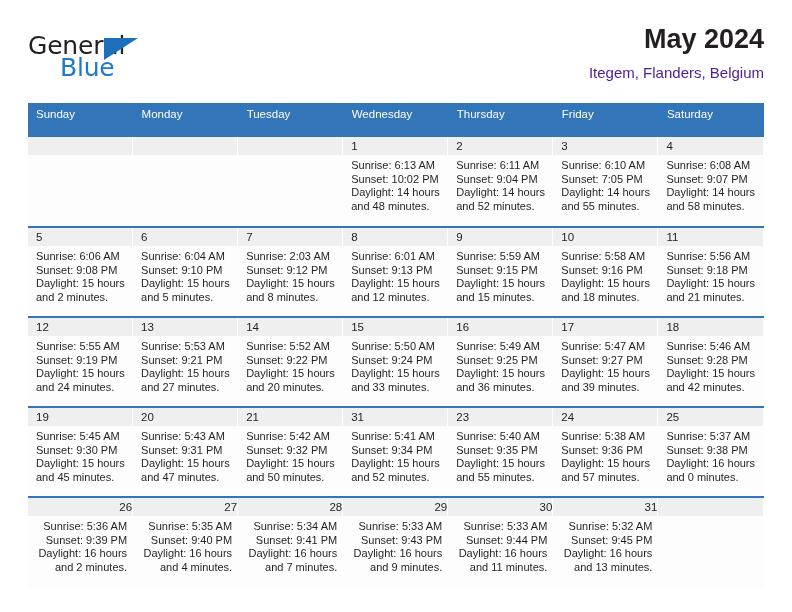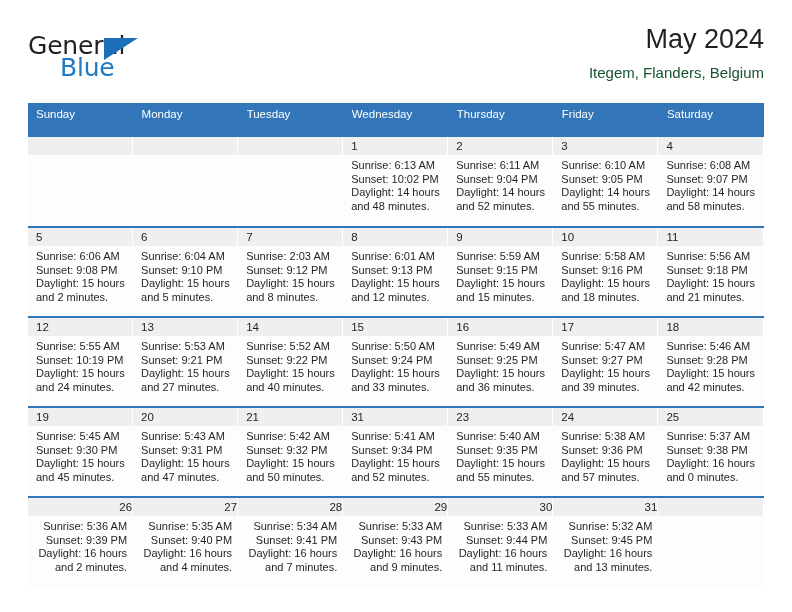--- a/index.html
+++ b/index.html
@@ -67,28 +67,28 @@
   }
 
   .title-wrap {
     position: absolute;
     right: 0;
     top: 0;
     text-align: right;
   }
   .cal-title {
     font-size: 27px;
-    font-weight: normal;
+    font-weight: bold;
     color: #231f20;
     line-height: 34px;
     white-space: nowrap;
   }
   .cal-sub {
     font-size: 15px;
-    color: #14532d;
+    color: #4c1d95;
     line-height: 22px;
     margin-top: 6px;
     white-space: nowrap;
   }
 
   
   .cal {
     position: absolute;
     left: 28px;
     top: 103px;
@@ -201,21 +201,21 @@
               <div>Sunrise: 6:11 AM</div>
               <div>Sunset: 9:04 PM</div>
               <div>Daylight: 14 hours</div>
               <div>and 52 minutes.</div>
             </div>
           </td>
           <td class="">
             <div class="daynum">3</div>
             <div class="info">
               <div>Sunrise: 6:10 AM</div>
-              <div>Sunset: 9:05 PM</div>
+              <div>Sunset: 7:05 PM</div>
               <div>Daylight: 14 hours</div>
               <div>and 55 minutes.</div>
             </div>
           </td>
           <td class="">
             <div class="daynum">4</div>
             <div class="info">
               <div>Sunrise: 6:08 AM</div>
               <div>Sunset: 9:07 PM</div>
               <div>Daylight: 14 hours</div>
@@ -286,41 +286,41 @@
               <div>Daylight: 15 hours</div>
               <div>and 21 minutes.</div>
             </div>
           </td>
         </tr>
         <tr class="week">
           <td class="">
             <div class="daynum">12</div>
             <div class="info">
               <div>Sunrise: 5:55 AM</div>
-              <div>Sunset: 10:19 PM</div>
+              <div>Sunset: 9:19 PM</div>
               <div>Daylight: 15 hours</div>
               <div>and 24 minutes.</div>
             </div>
           </td>
           <td class="">
             <div class="daynum">13</div>
             <div class="info">
               <div>Sunrise: 5:53 AM</div>
               <div>Sunset: 9:21 PM</div>
               <div>Daylight: 15 hours</div>
               <div>and 27 minutes.</div>
             </div>
           </td>
           <td class="">
             <div class="daynum">14</div>
             <div class="info">
               <div>Sunrise: 5:52 AM</div>
               <div>Sunset: 9:22 PM</div>
               <div>Daylight: 15 hours</div>
-              <div>and 40 minutes.</div>
+              <div>and 20 minutes.</div>
             </div>
           </td>
           <td class="">
             <div class="daynum">15</div>
             <div class="info">
               <div>Sunrise: 5:50 AM</div>
               <div>Sunset: 9:24 PM</div>
               <div>Daylight: 15 hours</div>
               <div>and 33 minutes.</div>
             </div>

